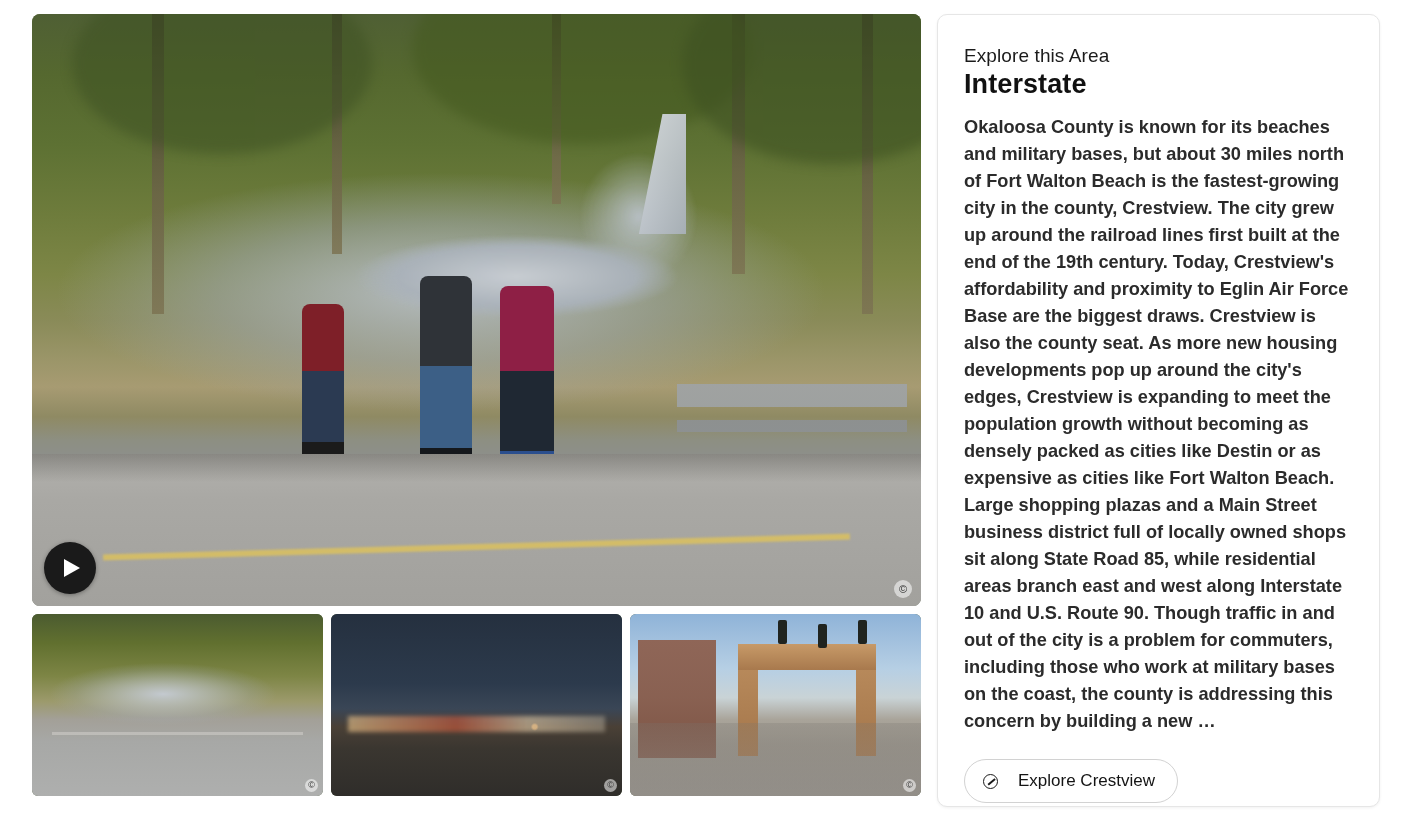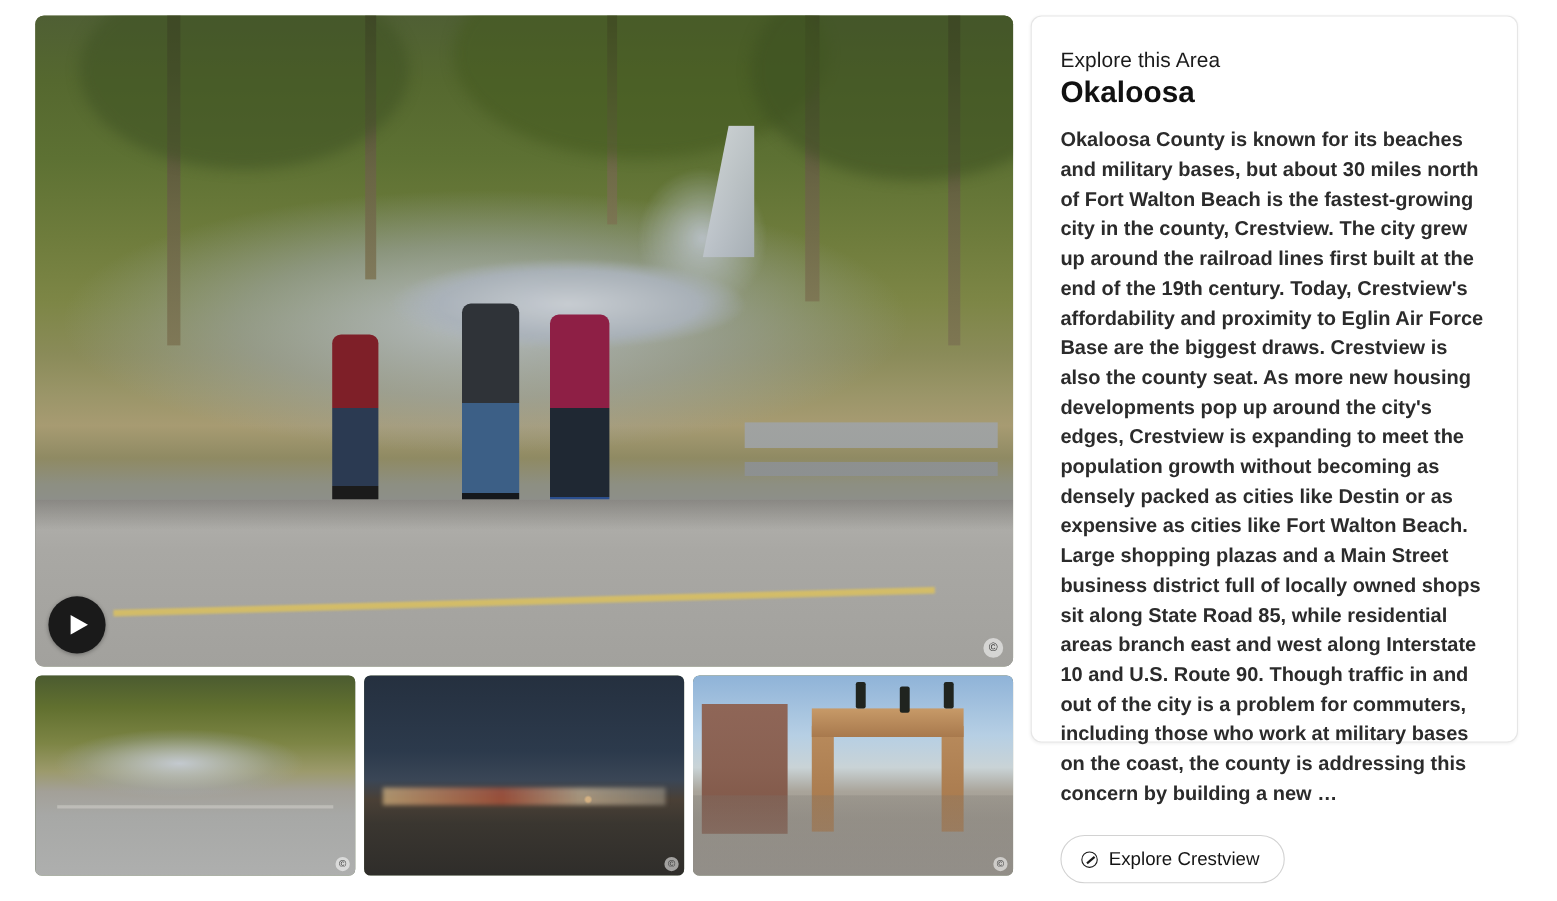--- a/index.html
+++ b/index.html
@@ -241,21 +241,21 @@
   .signal {
     position: absolute;
     width: 9px; height: 24px;
     background: #20241f;
     border-radius: 2px;
   }
 
   
   .panel {
     width: 444px;
-    height: 661px;
+    height: 793px;
     background: #ffffff;
     border: 1px solid #e6e6e6;
     border-radius: 10px;
     box-shadow: 0 1px 3px rgba(0,0,0,.06);
     padding: 30px 30px 24px 26px;
     display: flex;
     flex-direction: column;
   }
   .eyebrow {
     font-size: 19px;
@@ -278,21 +278,21 @@
     margin: 0;
     flex: 0 0 auto;
     font-weight: bold;
   }
   .panel-footer {
     margin-top: 24px;
   }
   .explore-button {
     display: inline-flex;
     align-items: center;
-    gap: 10px;
+    gap: 20px;
     padding: 11px 22px 11px 18px;
     border: 1px solid #d2d2d2;
     border-radius: 999px;
     background: #ffffff;
     font-size: 17px;
     color: #141414;
     cursor: pointer;
     font-family: "Liberation Sans", sans-serif;
   }
   .compass-icon {
@@ -375,21 +375,21 @@
           <div class="signal" style="left:228px;top:6px;"></div>
         </div>
         <div class="corner-badge small">©</div>
       </div>
 
     </div>
   </div>
 
   <div class="panel">
     <p class="eyebrow">Explore this Area</p>
-    <h1 class="panel-title">Okaloosa</h1>
+    <h1 class="panel-title">Interstate</h1>
     <p class="panel-body">Okaloosa County is known for its beaches and military bases, but about 30 miles north of Fort Walton Beach is the fastest-growing city in the county, Crestview. The city grew up around the railroad lines first built at the end of the 19th century. Today, Crestview's affordability and proximity to Eglin Air Force Base are the biggest draws. Crestview is also the county seat. As more new housing developments pop up around the city's edges, Crestview is expanding to meet the population growth without becoming as densely packed as cities like Destin or as expensive as cities like Fort Walton Beach. Large shopping plazas and a Main Street business district full of locally owned shops sit along State Road 85, while residential areas branch east and west along Interstate 10 and U.S. Route 90. Though traffic in and out of the city is a problem for commuters, including those who work at military bases on the coast, the county is addressing this concern by building a new …</p>
     <div class="panel-footer">
       <button class="explore-button">
         <span class="compass-icon"></span>
         <span>Explore Crestview</span>
       </button>
     </div>
   </div>
 
 </div>

